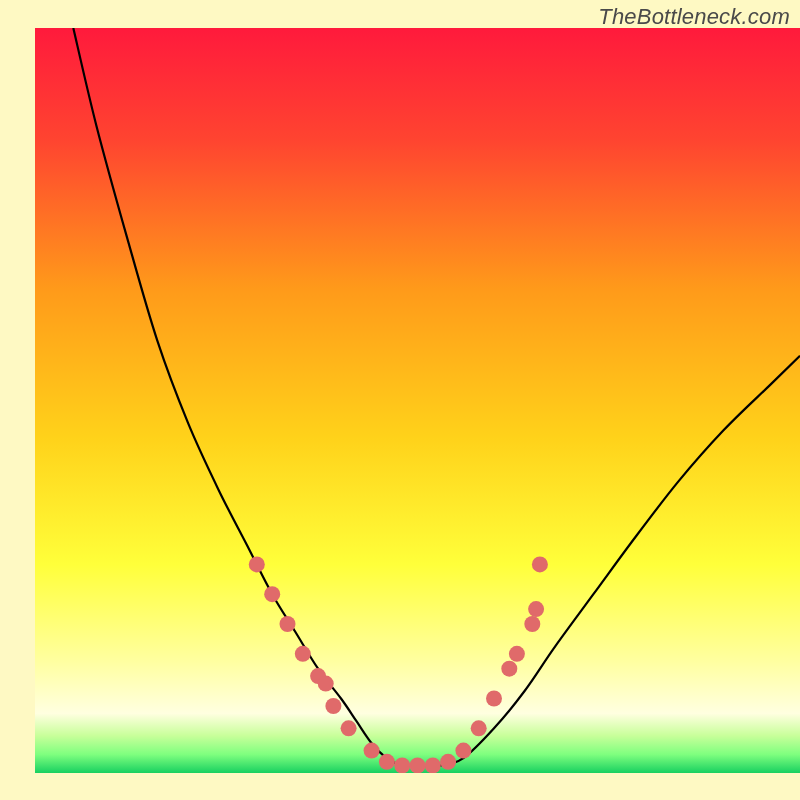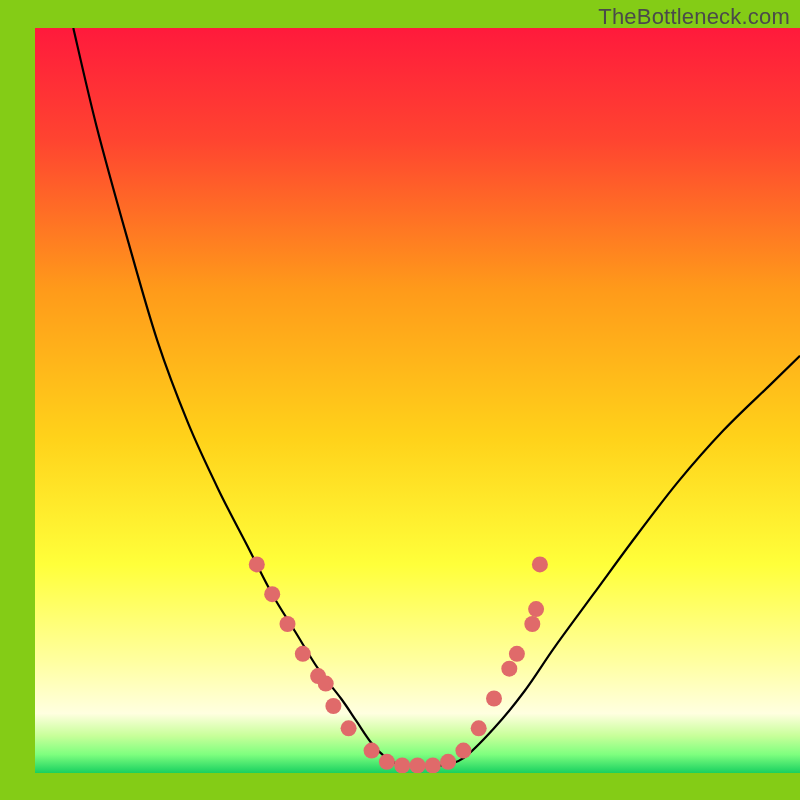--- a/index.html
+++ b/index.html
@@ -8,21 +8,22 @@
     width: 800px;
     height: 800px;
     overflow: hidden;
     background: #000;
     font-family: Arial, Helvetica, sans-serif;
   }
   .frame {
     position: relative;
     width: 800px;
     height: 800px;
-    background: #84cc16;
+    background: #fef9c3;
+    font-style: italic;
   }
   .watermark {
     position: absolute;
     top: 4px;
     right: 10px;
     color: #4a4a4a;
     font-size: 22px;
     font-weight: 500;
     letter-spacing: 0.2px;
     z-index: 20;

